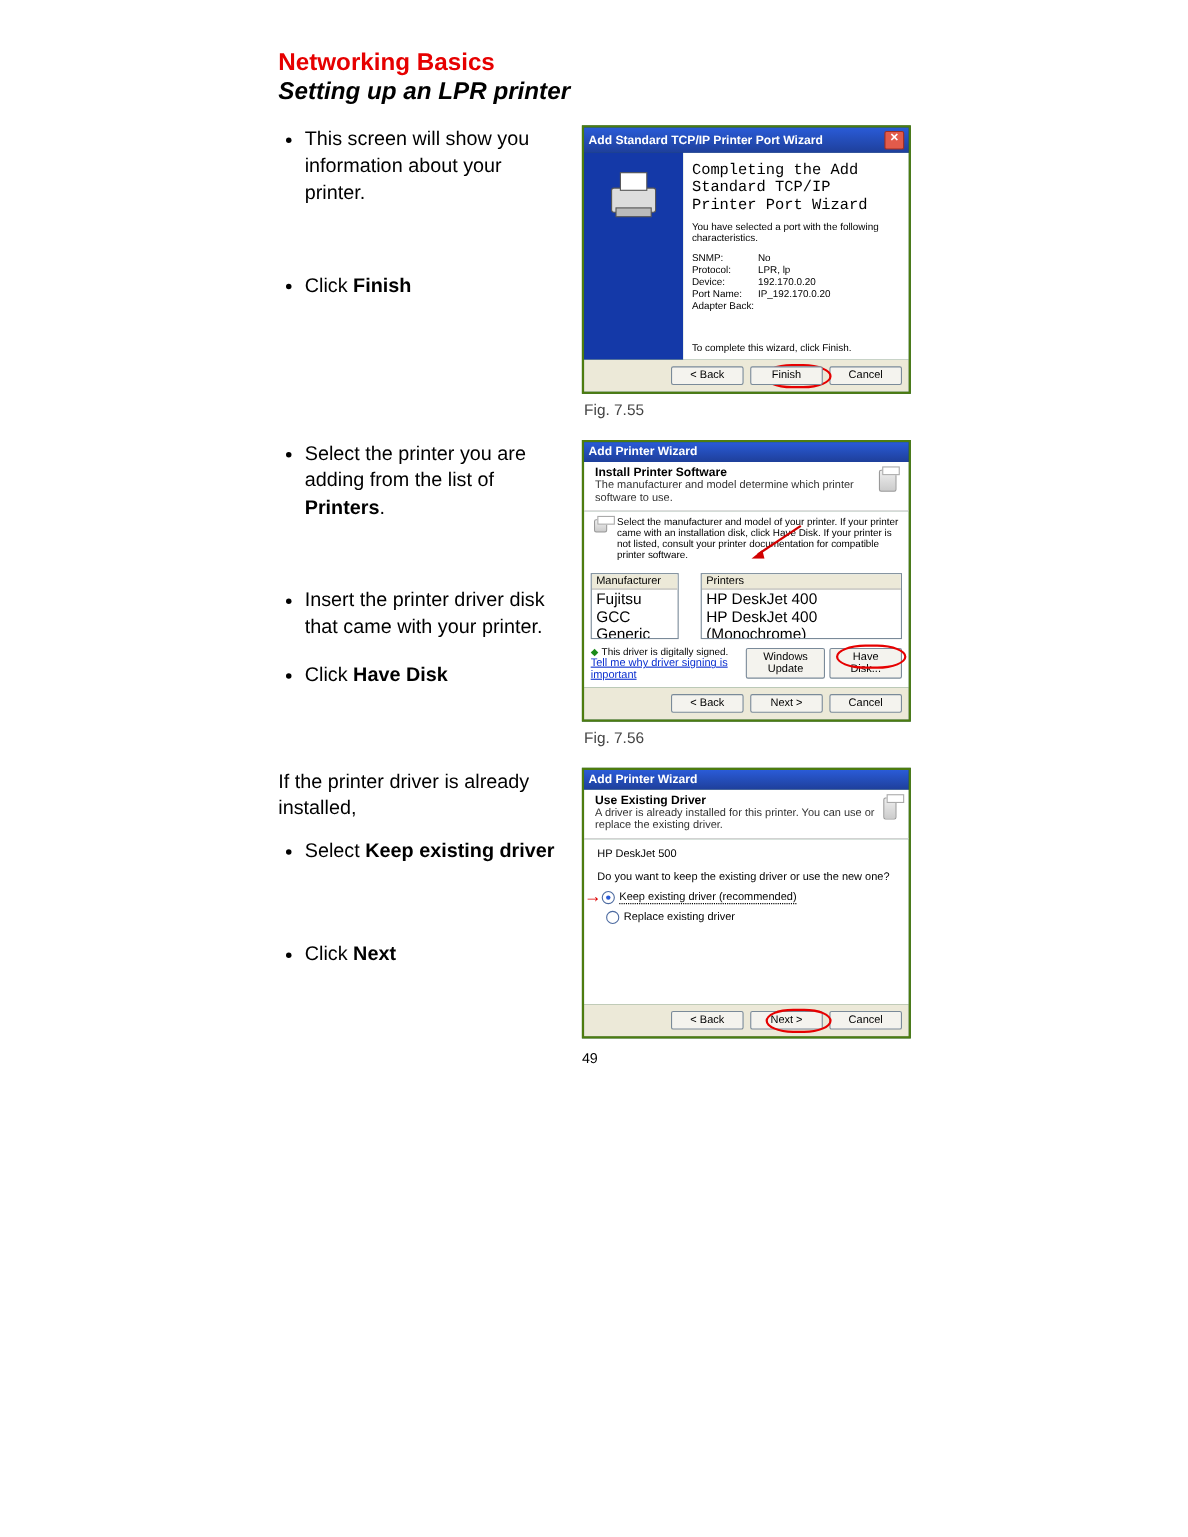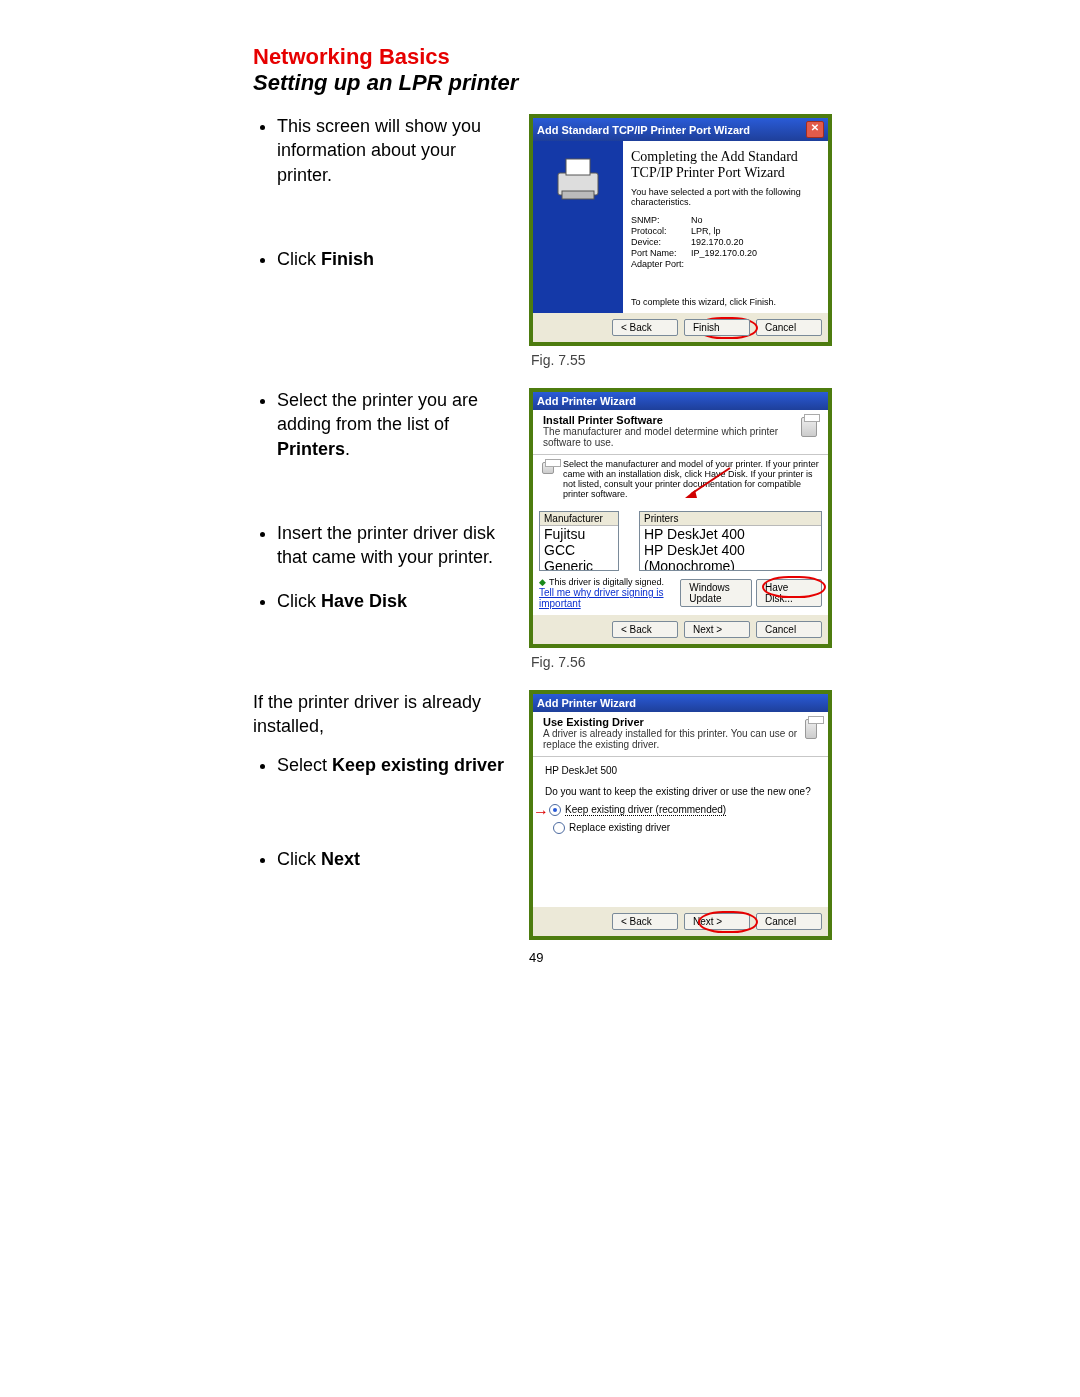--- a/index.html
+++ b/index.html
@@ -9,26 +9,26 @@
   .lr-row{display:flex;align-items:flex-start;gap:16px}
   .left{flex:0 0 260px;font-size:18px;line-height:1.35}
   .right{flex:1}
   ul.bul{list-style:disc;padding-left:24px;margin:0}
   ul.bul li{margin-bottom:60px}
   .b{font-weight:bold}
   .cap{font-size:14px;color:#444;margin:6px 0 20px 2px}
   .pg{font-size:13px;margin-top:10px}
 
   
-  .dlg{border:4px solid #4d7c0f;font-family:Tahoma,Arial,sans-serif;font-size:10px;background:#14532d}
+  .dlg{border:2px solid #4d7c0f;font-family:Tahoma,Arial,sans-serif;font-size:10px;background:#14532d}
   .dlg .titlebar{display:flex;justify-content:space-between;align-items:center;background:linear-gradient(#2a5bd7,#1e3f9a);color:#fff;font-weight:bold;padding:3px 4px;font-size:11px}
   .dlg .xbtn{width:16px;height:15px;background:#e25b4b;border:1px solid #a02e20;color:#fff;font-size:10px;line-height:12px;text-align:center;border-radius:2px}
   .dlg .body{background:#fff;padding:4px 6px 6px 6px}
   .dlg .btns{display:flex;justify-content:flex-end;gap:6px;background:#ece9d8;padding:6px}
-  .btn{min-width:48px;padding:2px 8px;border:1px solid #7a8a99;background:#f4f3ee;font-size:10px;text-align:left;border-radius:2px}
+  .btn{min-width:48px;padding:2px 8px;border:1px solid #7a8a99;background:#f4f3ee;font-size:10px;text-align:center;border-radius:2px}
   .ring{border:2px solid #e60000;border-radius:50%/60%;padding:1px 3px;position:absolute}
   .link{color:#0a2fcf;text-decoration:underline;font-size:10px}
   .printer-ico{width:26px;height:26px;background:#fff;position:relative}
   .printer-ico::before{content:"";position:absolute;inset:3px;border:1px solid #999;border-radius:2px;background:linear-gradient(#eee,#ccc)}
   .printer-ico::after{content:"";position:absolute;left:6px;top:0;width:14px;height:6px;background:#fff;border:1px solid #aaa}
   .hdr-band{display:flex;justify-content:center;align-items:flex-start;background:#fff;border-bottom:1px solid #c7c7c7;padding:4px 8px 6px 10px}
   .hdr-band .tt{font-weight:bold;font-size:11px}
   .hdr-band .ss{font-size:10px;color:#333}
   .listcol{border:1px solid #7a8a99;background:#fff;height:58px;overflow:hidden}
   .listcol .hdr{background:#ece9d8;font-size:10px;padding:1px 4px;border-bottom:1px solid #b9b9b9}
@@ -64,32 +64,32 @@
         </div>
         <div style="display:flex">
           <div style="flex:0 0 90px;background:#1439a8;display:flex;align-items:flex-start;justify-content:center;padding-top:10px">
             <svg width="60" height="60">
               <rect x="10" y="22" width="40" height="22" rx="2" fill="#ddd" stroke="#555"></rect>
               <rect x="18" y="8" width="24" height="16" fill="#fff" stroke="#555"></rect>
               <rect x="14" y="40" width="32" height="8" fill="#bbb" stroke="#555"></rect>
             </svg>
           </div>
           <div style="flex:1;background:#fff;padding:8px 8px 6px 8px">
-            <div style="font-size:14px;font-family:Liberation Serif, serif">Completing the Add Standard TCP/IP Printer Port Wizard</div>
+            <div style="font-size:14px;font-family:Liberation Mono, monospace">Completing the Add Standard TCP/IP Printer Port Wizard</div>
             <div style="font-size:9px;margin:6px 0 8px 0">You have selected a port with the following characteristics.</div>
             <div style="font-size:9px;display:grid;grid-template-columns:60px 1fr;row-gap:1px">
               <span>SNMP:</span>
                 <span>No</span>
               <span>Protocol:</span>
                 <span>LPR, lp</span>
               <span>Device:</span>
                 <span>192.170.0.20</span>
               <span>Port Name:</span>
                 <span>IP_192.170.0.20</span>
-              <span>Adapter Port:</span>
+              <span>Adapter Back:</span>
                 <span></span>
             </div>
             <div style="font-size:9px;margin-top:28px">To complete this wizard, click Finish.</div>
           </div>
         </div>
         <div class="btns" style="position:relative">
           <span class="btn">&lt; Back</span>
           <span class="btn" style="position:relative;z-index:2">Finish</span>
           <span class="btn">Cancel</span>
           <span class="ring" style="right:70px;top:4px;width:52px;height:16px"></span>

